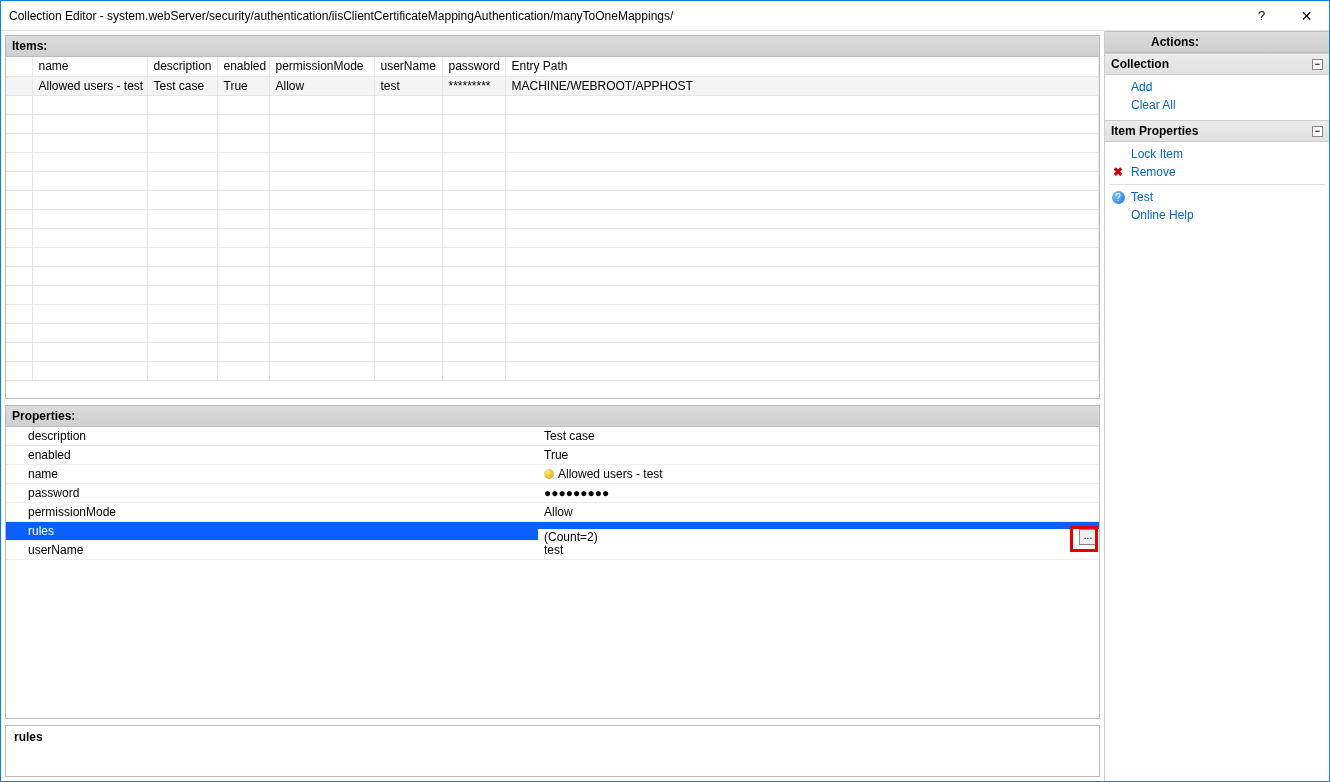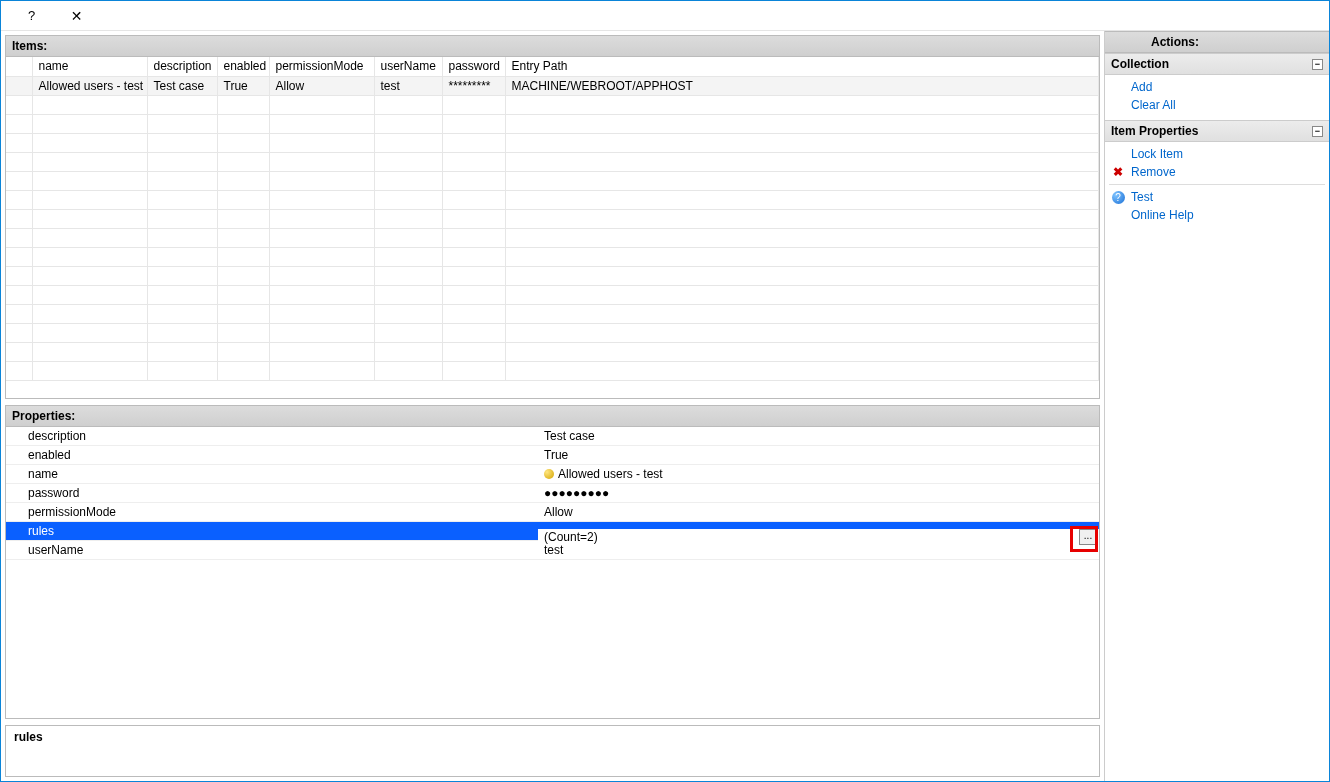--- a/index.html
+++ b/index.html
@@ -185,20 +185,21 @@
     background:radial-gradient(circle at 30% 30%, #7fc4ff, #1a6fd6);
     color:#fff;font-size:10px;line-height:13px;text-align:center;
   }
 </style>
 </head>
 <body>
 
 <div class="window">
 
   <div class="titlebar">
+    <span class="title">Collection Editor - system.webServer/security/authentication/iisClientCertificateMappingAuthentication/manyToOneMappings/</span>
     <div class="help-btn">
         <span>?</span>
       </div>
     <div class="close-btn">
         <span>✕</span>
       </div>
   </div>
 
   <div class="body">
     <div class="main">

